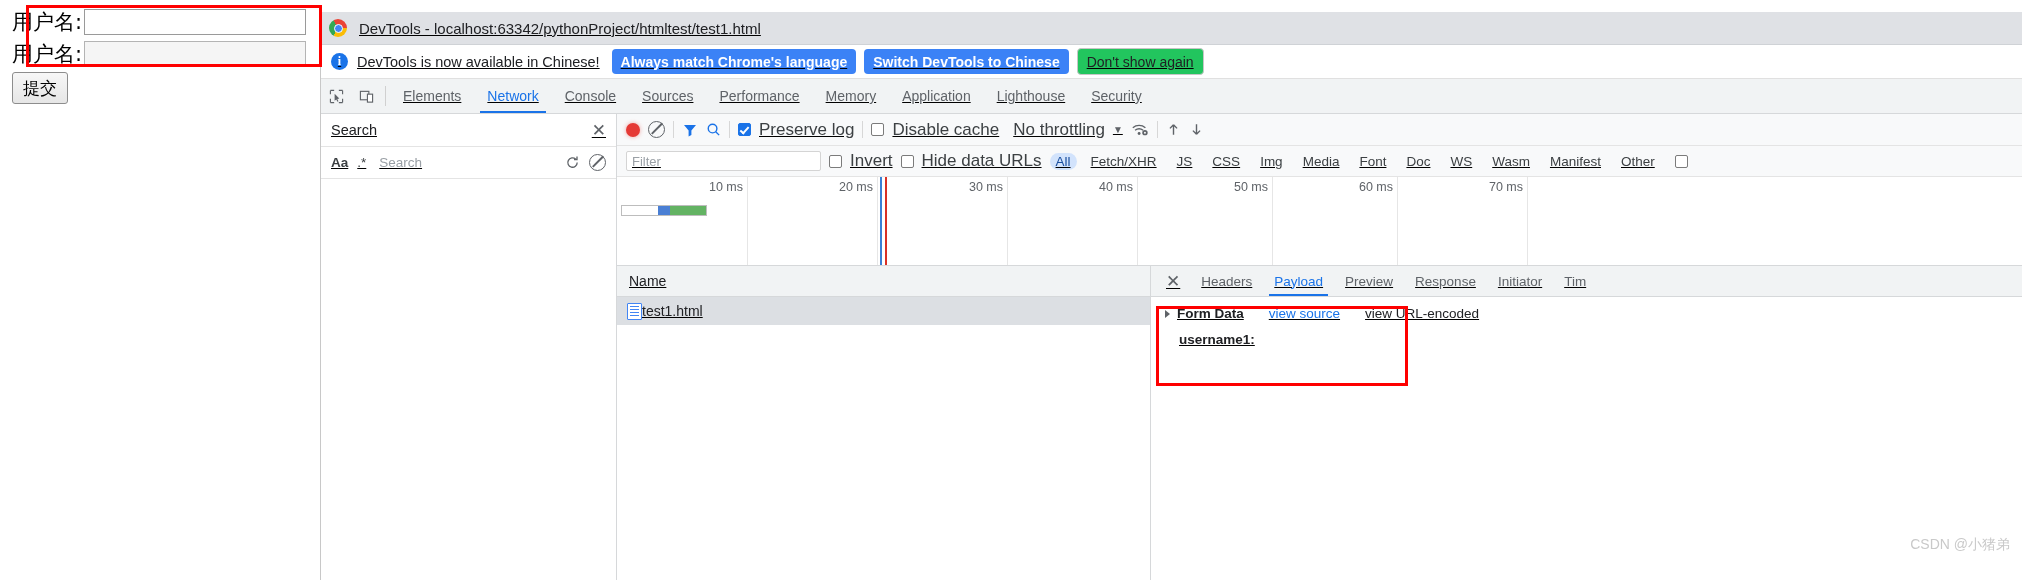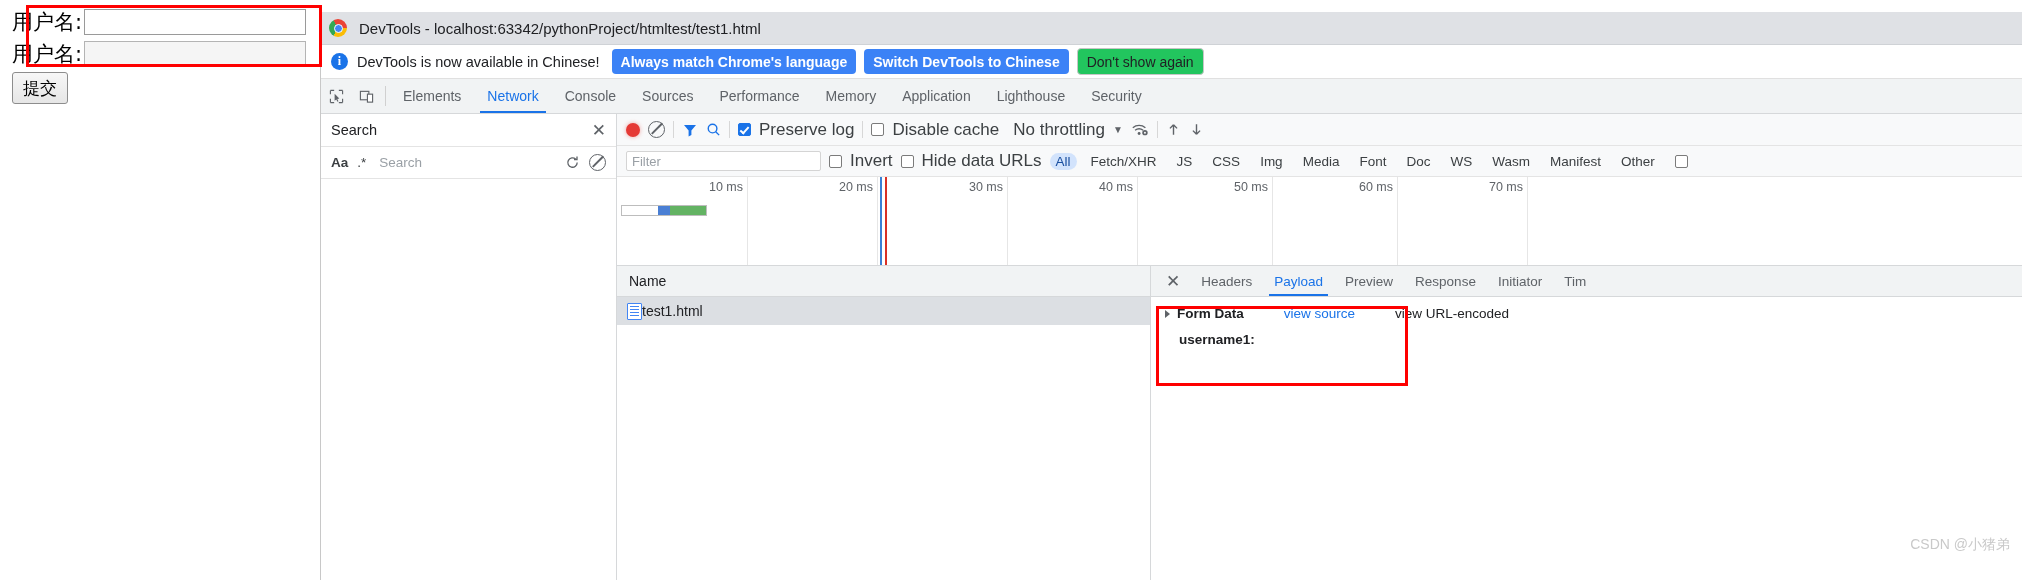--- a/index.html
+++ b/index.html
@@ -59,20 +59,21 @@
   #annot-form { left: 26px; top: 5px; width: 296px; height: 62px; }
   #annot-formdata { left: 1156px; top: 306px; width: 252px; height: 80px; }
 
   
   #devtools {
     position: absolute; left: 320px; top: 12px;
     width: 1702px; height: 568px;
     background: #ffffff;
     border-left: 1px solid #c8c8c8;
     overflow: hidden;
+    text-decoration: underline;
   }
 
   
   #dt-titlebar {
     height: 32px;
     background: #dfe1e5;
     display: flex; align-items: center;
     padding-left: 8px;
     border-bottom: 1px solid #cfd2d6;
   }
@@ -349,21 +350,21 @@
     white-space: nowrap;
   }
   .d-tab.active { color: #1a73e8; }
   .d-tab.active::after {
     content: ""; position: absolute;
     left: 5px; right: 5px; bottom: 0; height: 2px;
     background: #1a73e8;
   }
   #detail-body { flex: 1; padding: 9px 0 0 14px; background: #fff; }
   .fd-header {
-    display: flex; align-items: center; gap: 40px;
+    display: flex; align-items: center; gap: 25px;
     font-size: 13.5px; margin-bottom: 11px;
   }
   .fd-title {
     font-weight: bold; color: #202124;
     position: relative; padding-left: 12px;
   }
   .fd-title::before {
     content: ""; position: absolute;
     left: 0; top: 4px;
     border-left: 5px solid #5f6368;

